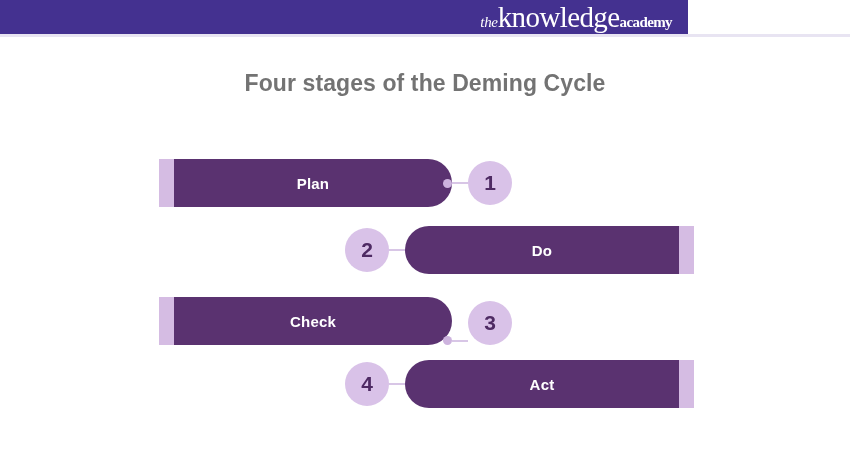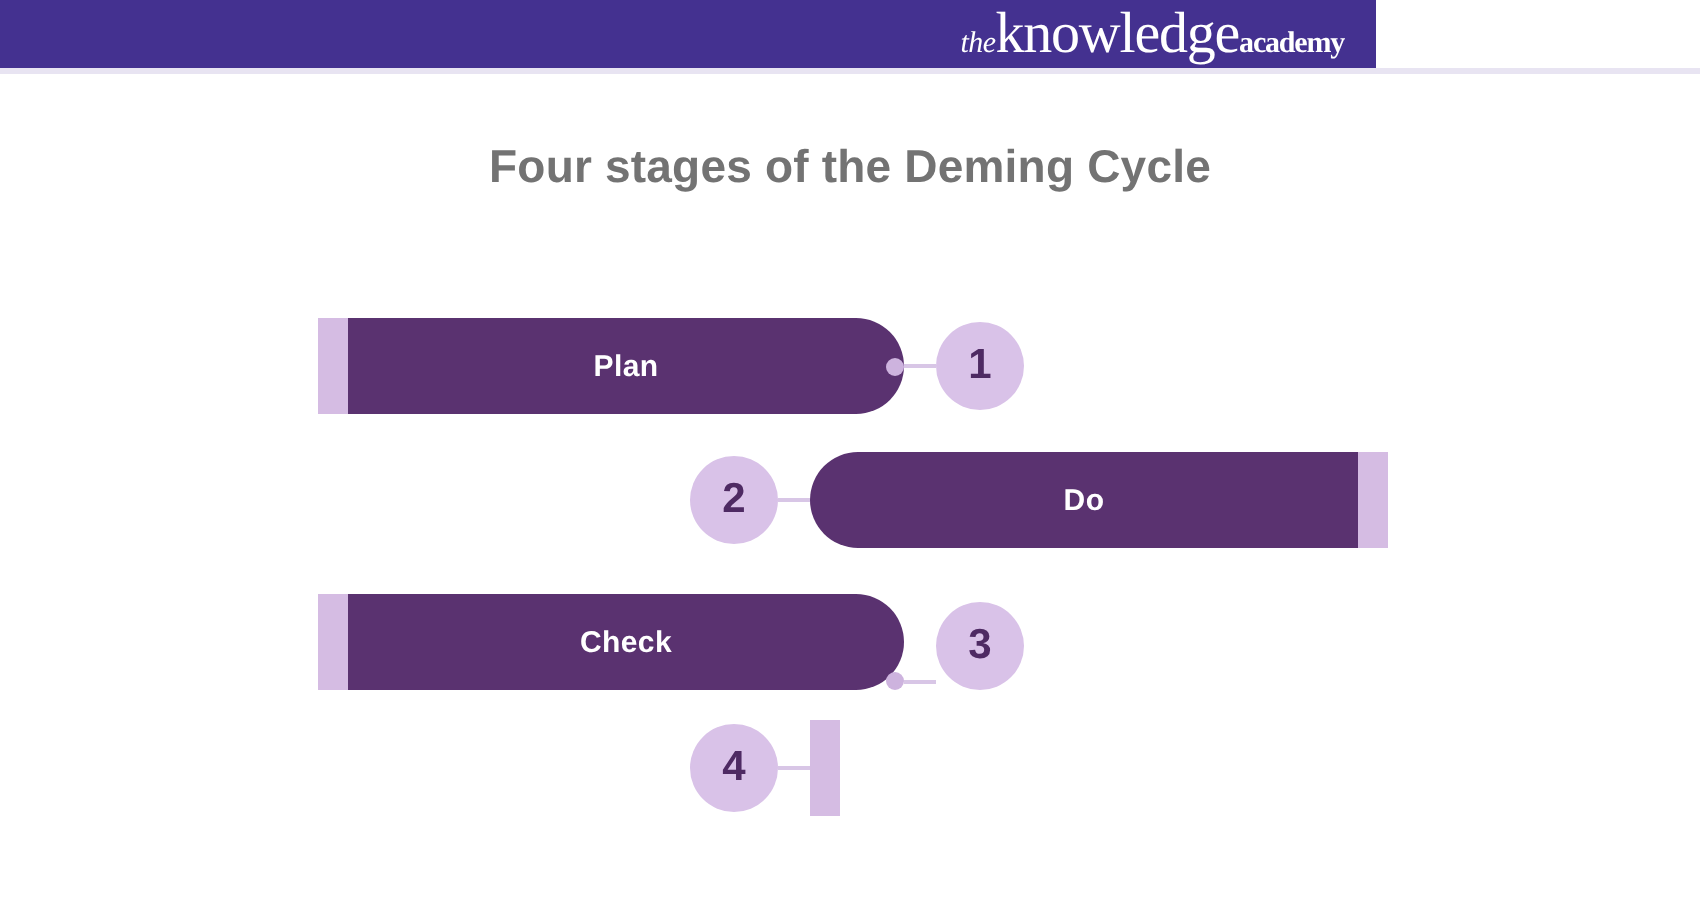--- a/index.html
+++ b/index.html
@@ -218,16 +218,19 @@
   </div>
 
   <div class="stage-row right row-4">
     <div class="step-circle">
       <span>4</span>
     </div>
     <div class="connector">
       <div class="connector-line"></div>
       <div class="connector-dot"></div>
     </div>
+    <div class="bar">
+      <span class="bar-label">Act</span>
+    </div>
     <div class="cap"></div>
   </div>
 
 </div>
 
 </body></html>

